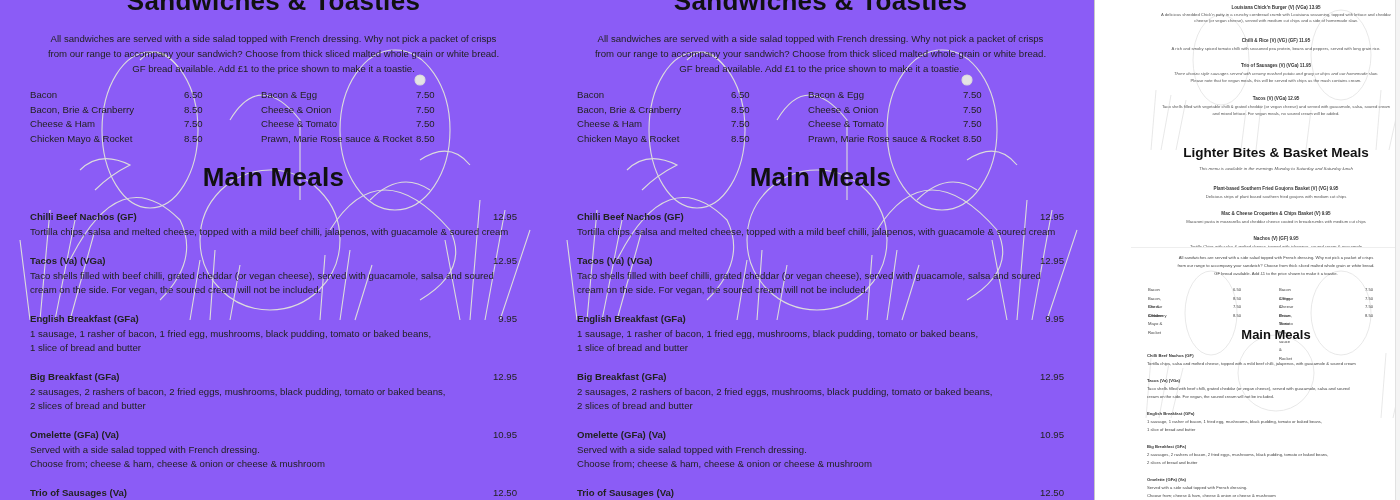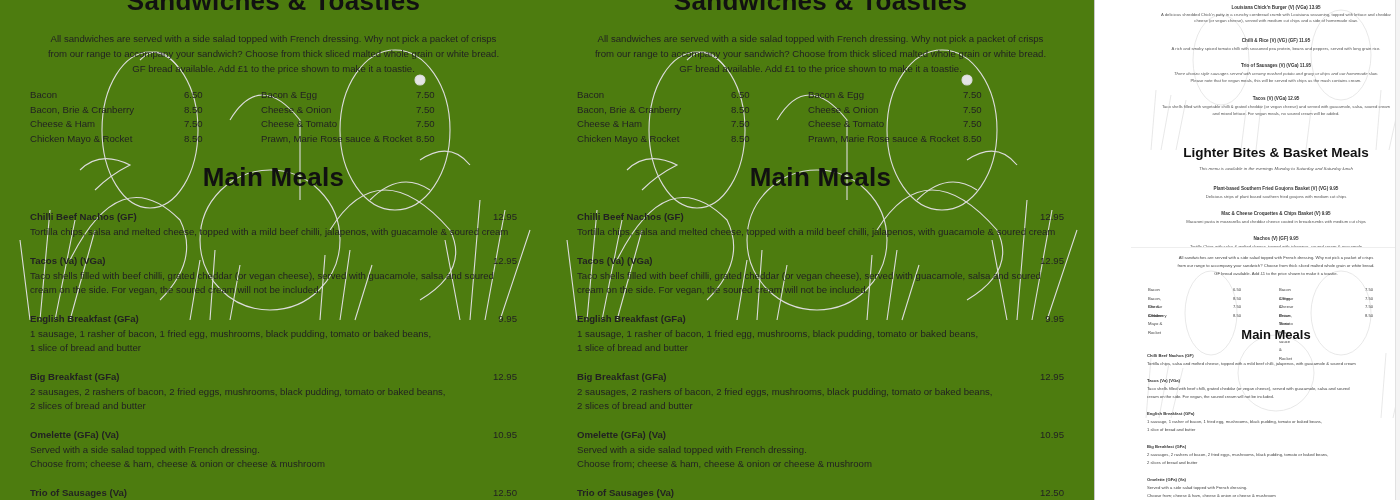--- a/index.html
+++ b/index.html
@@ -1,19 +1,19 @@
 <!DOCTYPE html>
 <html><head>
   <meta charset="utf-8">
   <style>
     * { box-sizing: border-box; margin: 0; padding: 0; }
     html, body { width: 1400px; height: 500px; overflow: hidden; background: #ffffff; }
     body { position: relative; font-family: "Liberation Sans", "DejaVu Sans", sans-serif; color: #1a1a1a; }
 
-    .panel { position: absolute; top: 0; height: 500px; overflow: hidden; background: #4d7c0f; }
+    .panel { position: absolute; top: 0; height: 500px; overflow: hidden; background: #8b5cf6; }
     .panel-big { width: 547px; }
     #panel-1 { left: 0; }
     #panel-2 { left: 547px; }
 
     .watermark { position: absolute; left: 0; top: 0; width: 547px; height: 500px; pointer-events: none; }
     .watermark svg { width: 100%; height: 100%; }
 
     .page-content { position: absolute; left: 0; top: 0; width: 547px; height: 500px; }
 
     .section-heading {

